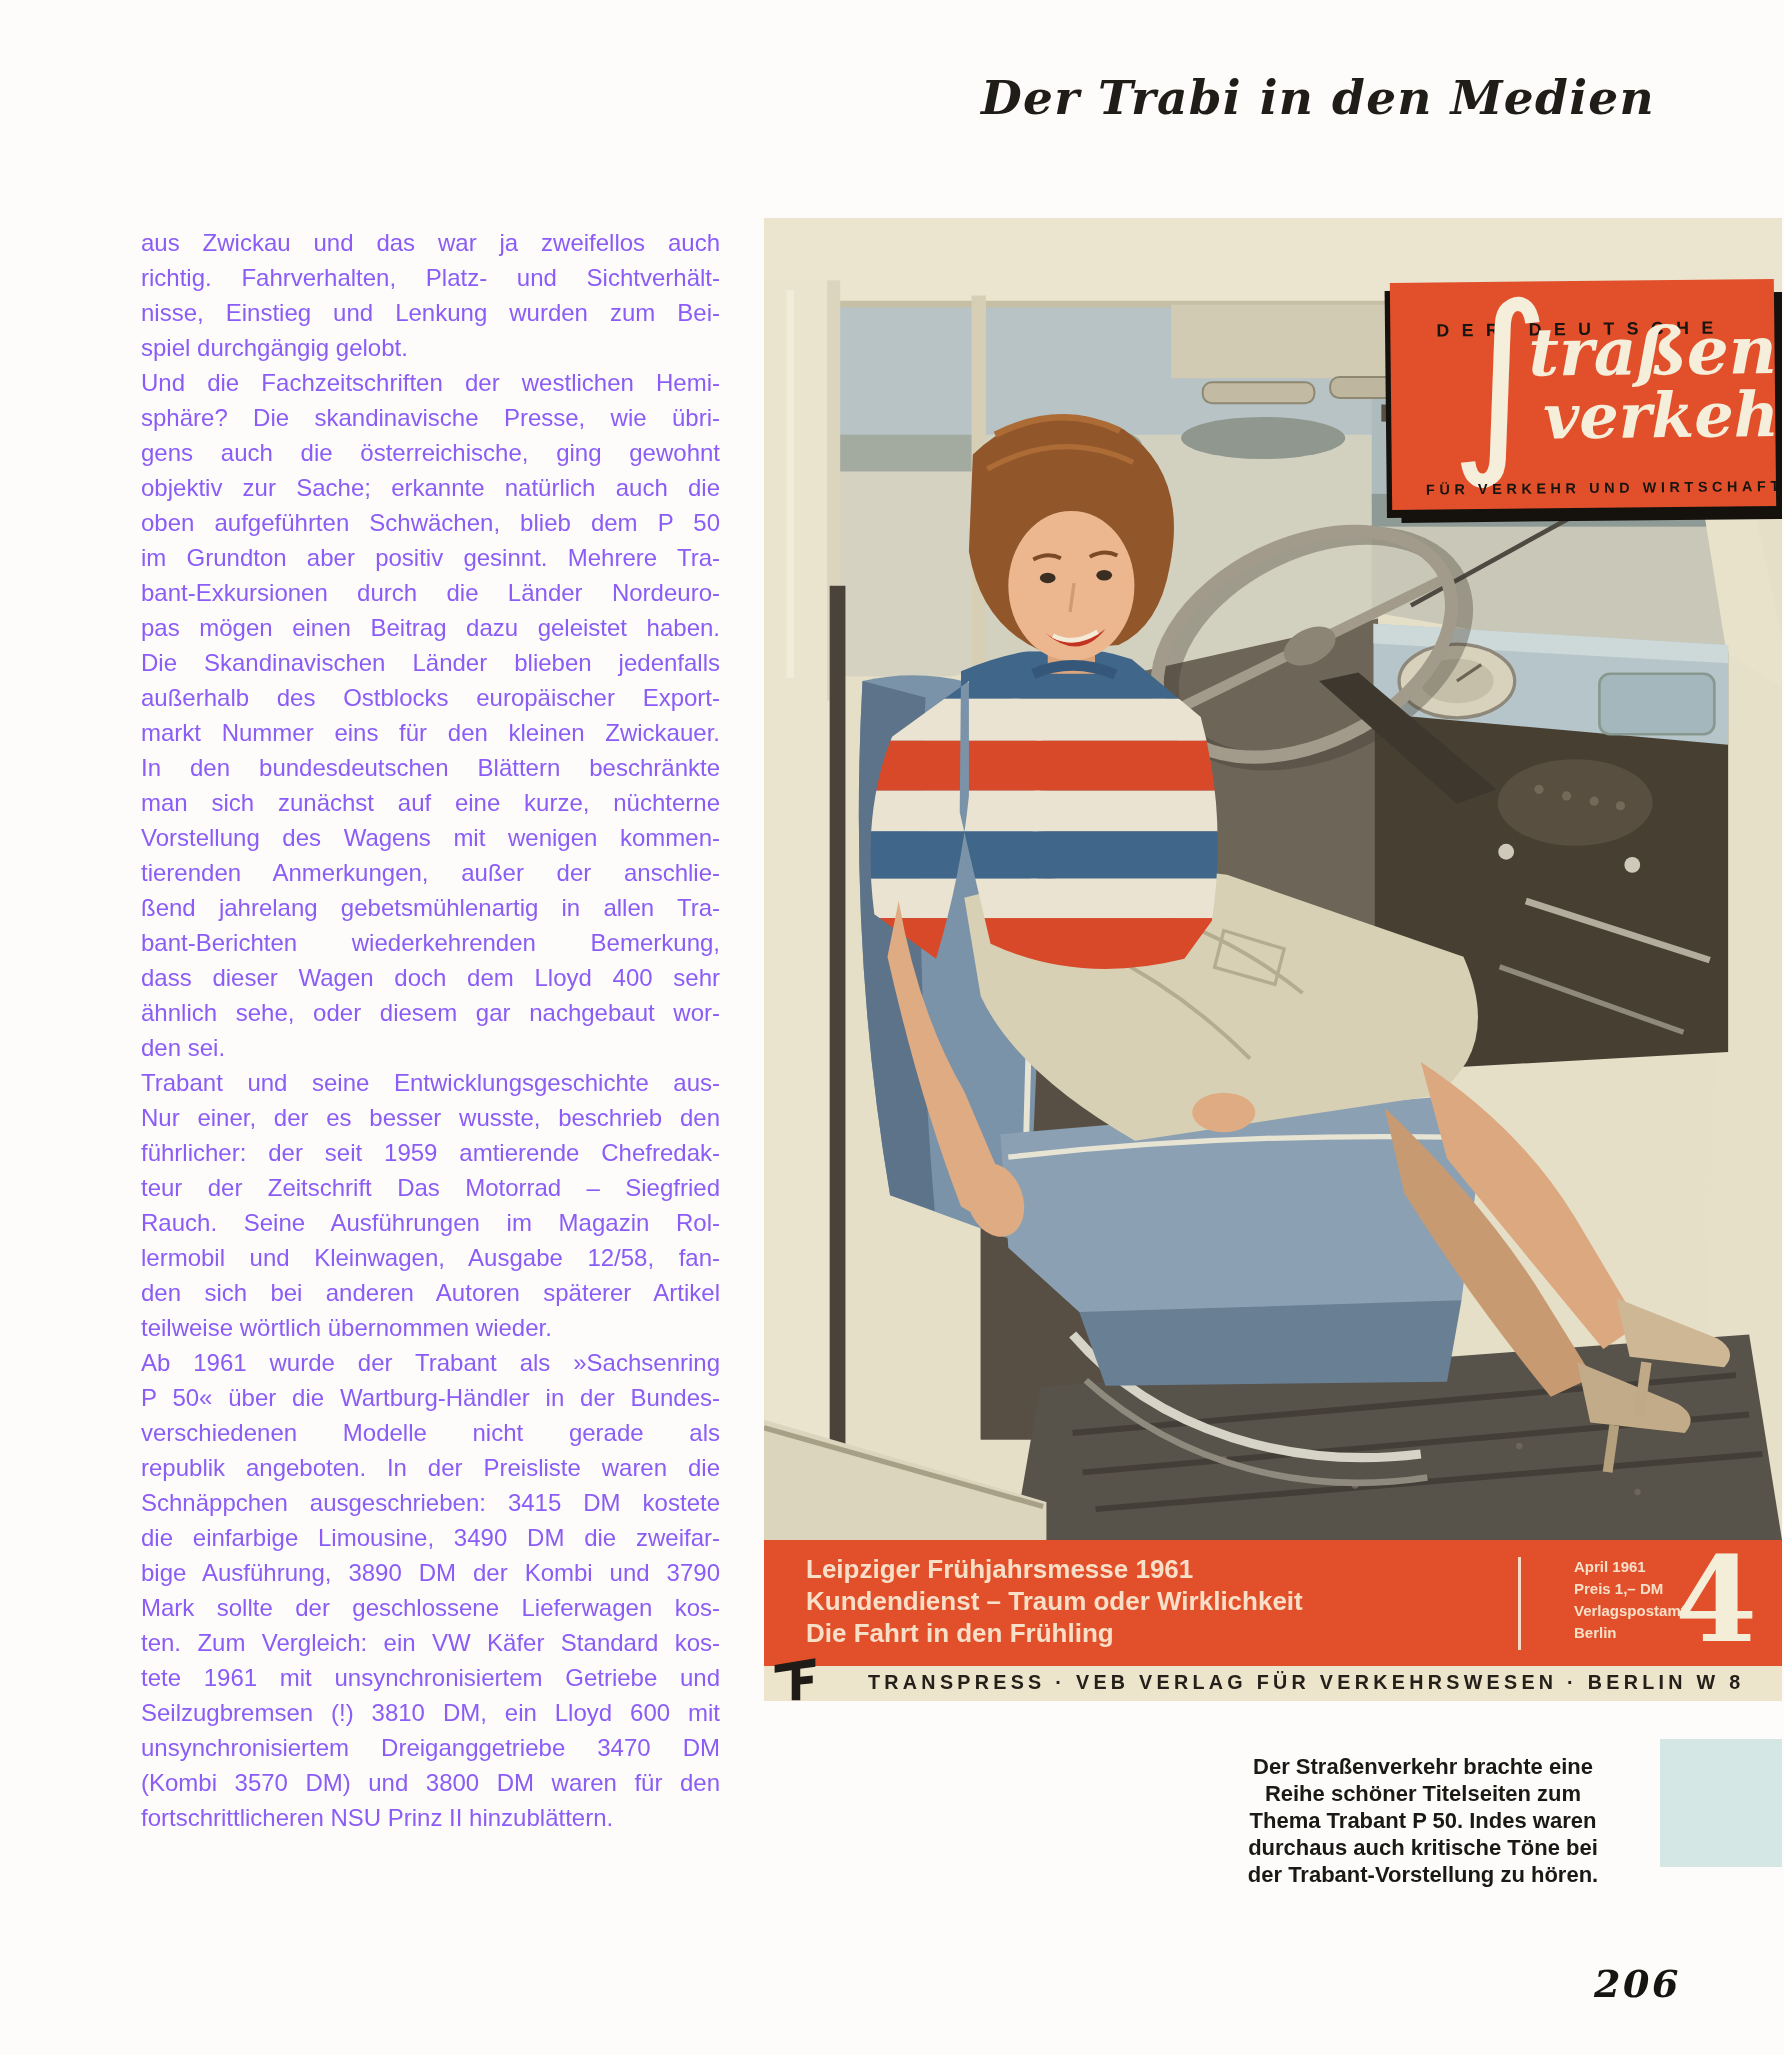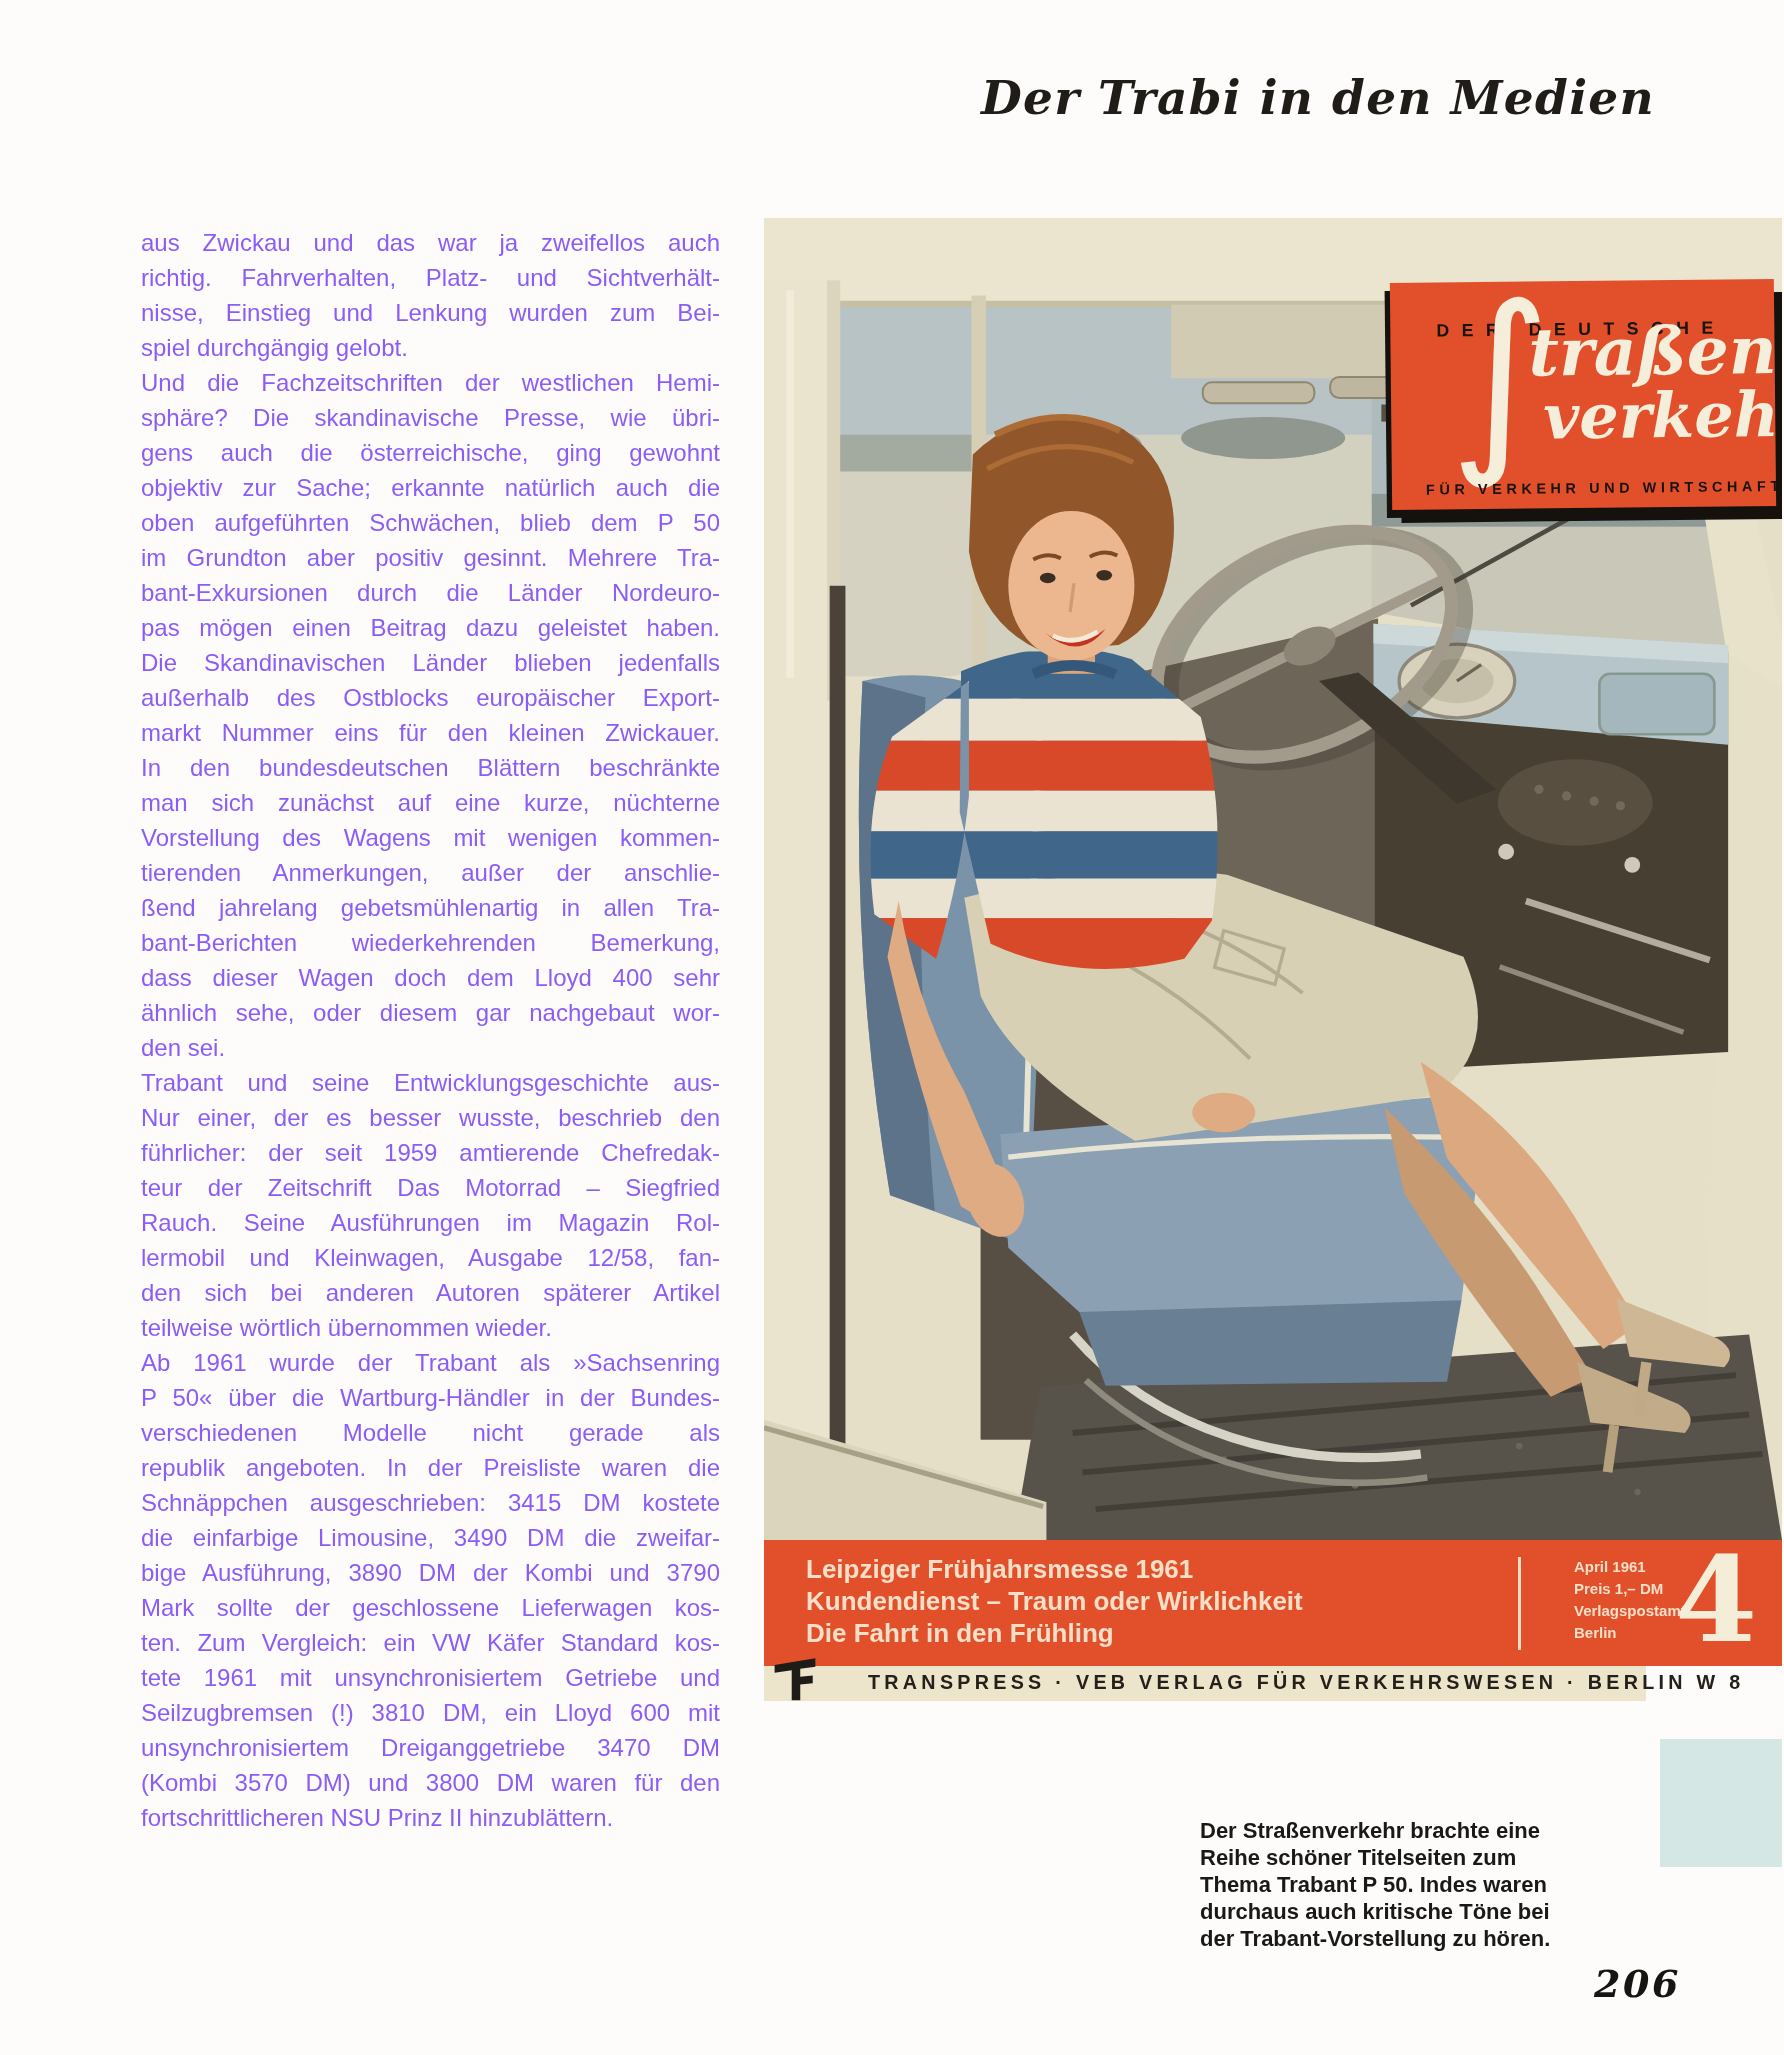--- a/index.html
+++ b/index.html
@@ -32,26 +32,26 @@
         color:#18140f;z-index:3;white-space:nowrap;}
   
   .band{position:absolute;left:0;top:1322px;width:1018px;height:126px;background:#e2502b;}
   .band-lines{position:absolute;left:42px;top:13px;font-weight:700;font-size:26px;line-height:32px;
         color:#f8dfc8;white-space:nowrap;}
   .band-divider{position:absolute;left:754px;top:17px;width:2.6px;height:93px;background:#f5ddc6;}
   .issue-info{position:absolute;left:810px;top:15.8px;font-weight:700;font-size:15px;line-height:22px;
         color:#f8dfc8;white-space:nowrap;}
   .issue-number{position:absolute;left:911px;top:-5.3px;font:700 118px/130px "DejaVu Serif",serif;color:#f4edd8;}
   
-  .strip{position:absolute;left:0;top:1448px;width:882px;height:35px;background:#ece4cb;}
+  .strip{position:absolute;left:0;top:1448px;width:1018px;height:35px;background:#ece4cb;}
   .strip-text{position:absolute;left:104px;top:5.3px;font-weight:800;font-size:19.7px;letter-spacing:4.3px;
         color:#25201a;white-space:nowrap;}
   .strip-logo{position:absolute;left:7.9px;top:-9.2px;width:46px;height:46px;}
   
-  .caption{position:absolute;right:139px;top:1817px;width:446px;text-align:left;
+  .caption{position:absolute;right:139px;top:1753px;width:446px;text-align:center;
         font-weight:700;font-size:22px;line-height:27px;color:#1b1916;}
   .blue-block{position:absolute;left:1660px;top:1739px;width:122px;height:128px;background:#d5e7e5;}
   .pageno{position:absolute;left:1594px;top:1961px;font:700 italic 38px "DejaVu Serif",serif;
         color:#171512;letter-spacing:2.6px;}
 </style>
 </head>
 <body>
 
 <div class="page">
 

